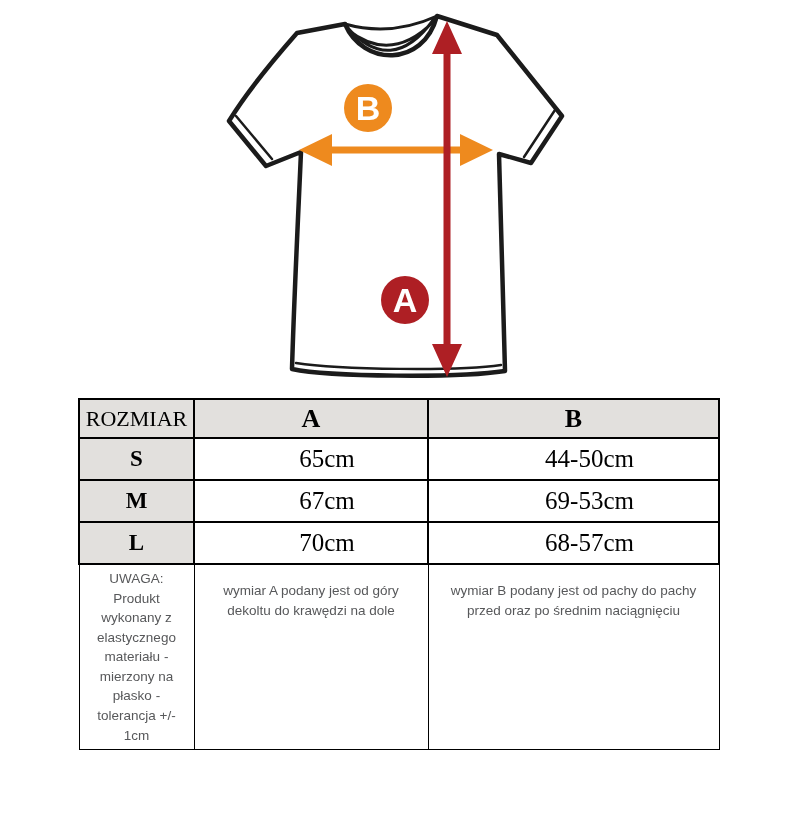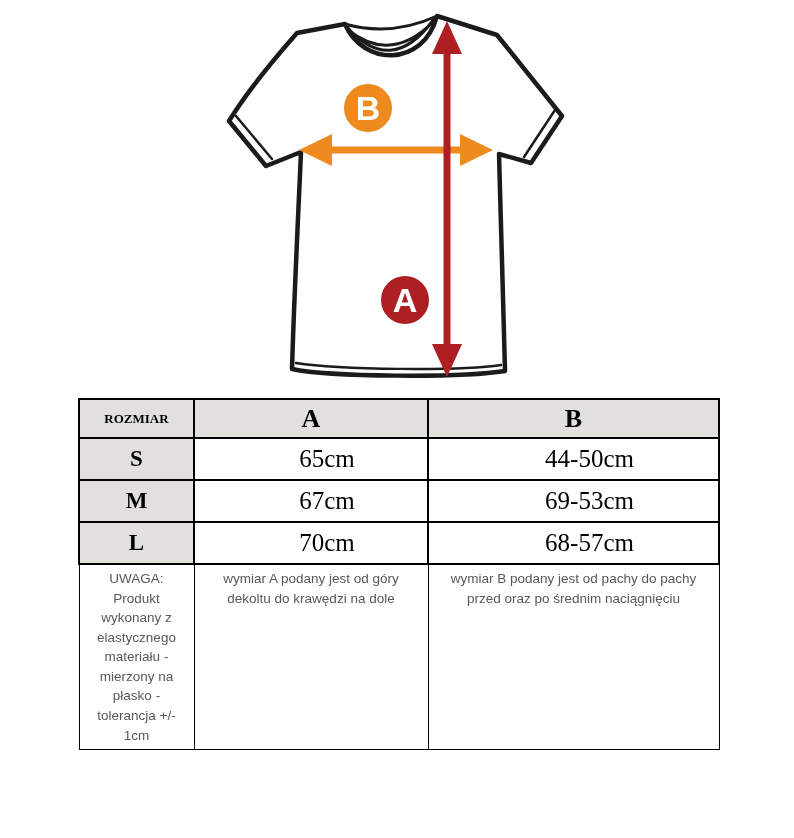--- a/index.html
+++ b/index.html
@@ -37,21 +37,21 @@
   .size-table col.c-b    { width: 291px; }
   .size-table th, .size-table td {
     border: 2px solid #000;
     text-align: center;
     padding: 0;
   }
   .size-table thead th {
     background: #E2E0DD;
     height: 37px;
   }
-  .size-table thead th.h-rozmiar { font-size: 13px; font-weight: bold; }
+  .size-table thead th.h-rozmiar { font-size: 22px; font-weight: normal; }
   .size-table thead th.h-ab      { font-size: 26px; font-weight: bold; }
   .size-table tbody th {
     background: #E2E0DD;
     font-size: 23px;
     font-weight: bold;
     height: 40px;
   }
   .size-table tbody td {
     background: #ffffff;
     font-size: 25px;
@@ -61,21 +61,21 @@
   }
   .size-table tfoot td {
     border: 1px solid #000;
     background: #ffffff;
     vertical-align: top;
     height: 132px;
     font-family: "Liberation Sans", sans-serif;
     font-size: 13.5px;
     line-height: 1.45;
     color: #57585A;
-    padding: 4px 8px;
+    padding: 16px 8px;
   }
   .size-table tfoot td.note-size { padding: 4px 12px; }
 </style>
 </head>
 <body>
 
 <div class="page">
 
   <div class="diagram">
     <svg width="370" height="385" viewBox="215 5 370 385" xmlns="http://www.w3.org/2000/svg">

